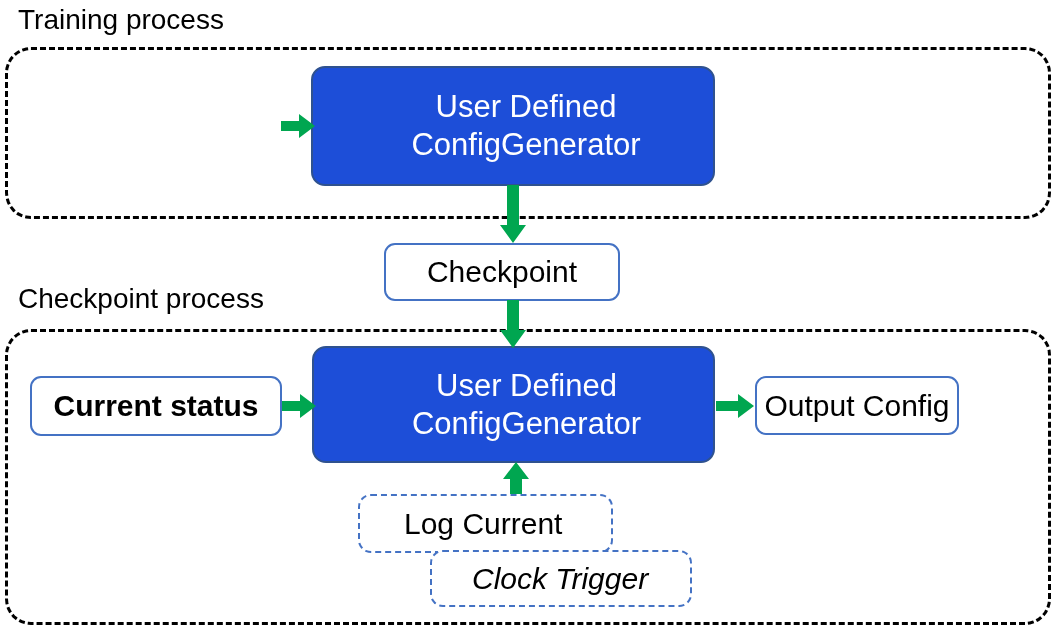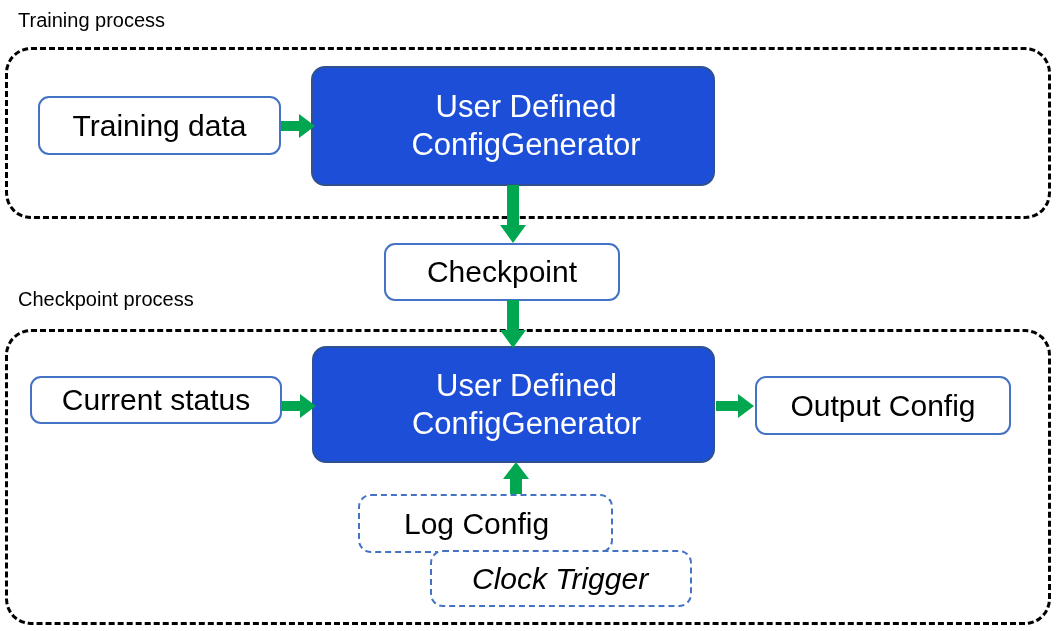--- a/index.html
+++ b/index.html
@@ -16,21 +16,21 @@
     position: relative;
     width: 1057px;
     height: 631px;
     background: #ffffff;
     overflow: hidden;
   }
 
   
   .section-caption {
     position: absolute;
-    font-size: 20px;
+    font-size: 28px;
     line-height: 34px;
     color: #000000;
     white-space: nowrap;
     letter-spacing: 0px;
   }
   #caption-training { left: 18px; top: 3px; }
   #caption-inference { left: 18px; top: 282px; }
 
   
   .process-container {
@@ -80,23 +80,23 @@
     border: 2.5px dashed #4472C4;
     border-radius: 13px;
     font-size: 30px;
     line-height: 34px;
   }
 
   
   #node-training-data   { left: 38px;  top: 96px;  width: 243px; height: 59px; }
   #node-generator-train { left: 311px; top: 66px;  width: 404px; height: 120px; }
   #node-checkpoint      { left: 384px; top: 243px; width: 236px; height: 58px; }
-  #node-current-status  { left: 30px;  top: 376px; width: 252px; height: 48px; }
+  #node-current-status  { left: 30px;  top: 376px; width: 252px; height: 60px; font-weight: bold; }
   #node-generator-infer { left: 312px; top: 346px; width: 403px; height: 117px; }
-  #node-output-config   { left: 755px; top: 376px; width: 256px; height: 59px; }
+  #node-output-config   { left: 755px; top: 376px; width: 204px; height: 59px; }
 
   #node-log-trigger {
     left: 358px; top: 494px; width: 255px; height: 59px;
     z-index: 3;
     justify-content: flex-start;
     padding-left: 44px;
   }
   #node-clock-trigger {
     left: 430px; top: 550px; width: 262px; height: 57px;
     z-index: 4;
@@ -121,21 +121,20 @@
 </style>
 </head>
 <body>
 
 <div id="canvas">
 
   <div class="section-caption" id="caption-training">Training process</div>
 
   <div class="process-container" id="container-training"></div>
 
-  <div class="node node-outline" id="node-training-data">Training data</div>
 
   <div class="node node-filled" id="node-generator-train">
     <span class="label-lines">
       <span>User Defined</span>
       <span>ConfigGenerator</span>
     </span>
   </div>
 
   <div class="arrow" style="left:281px; top:112px;">
     <svg width="36" height="28" viewBox="0 0 36 28">
@@ -183,17 +182,17 @@
       <path d="M0,9 L22,9 L22,2 L38,14 L22,26 L22,19 L0,19 Z" fill="#00A650"></path>
     </svg>
   </div>
 
   <div class="arrow" style="left:501px; top:462px;">
     <svg width="30" height="42" viewBox="0 0 30 42">
       <path d="M15,0 L28,17 L21,17 L21,41 L9,41 L9,17 L2,17 Z" fill="#00A650"></path>
     </svg>
   </div>
 
-  <div class="node node-dashed" id="node-log-trigger">Log Config</div>
+  <div class="node node-dashed" id="node-log-trigger">Log Current</div>
 
   <div class="node node-dashed" id="node-clock-trigger">Clock Trigger</div>
 
 </div>
 
 </body></html>

